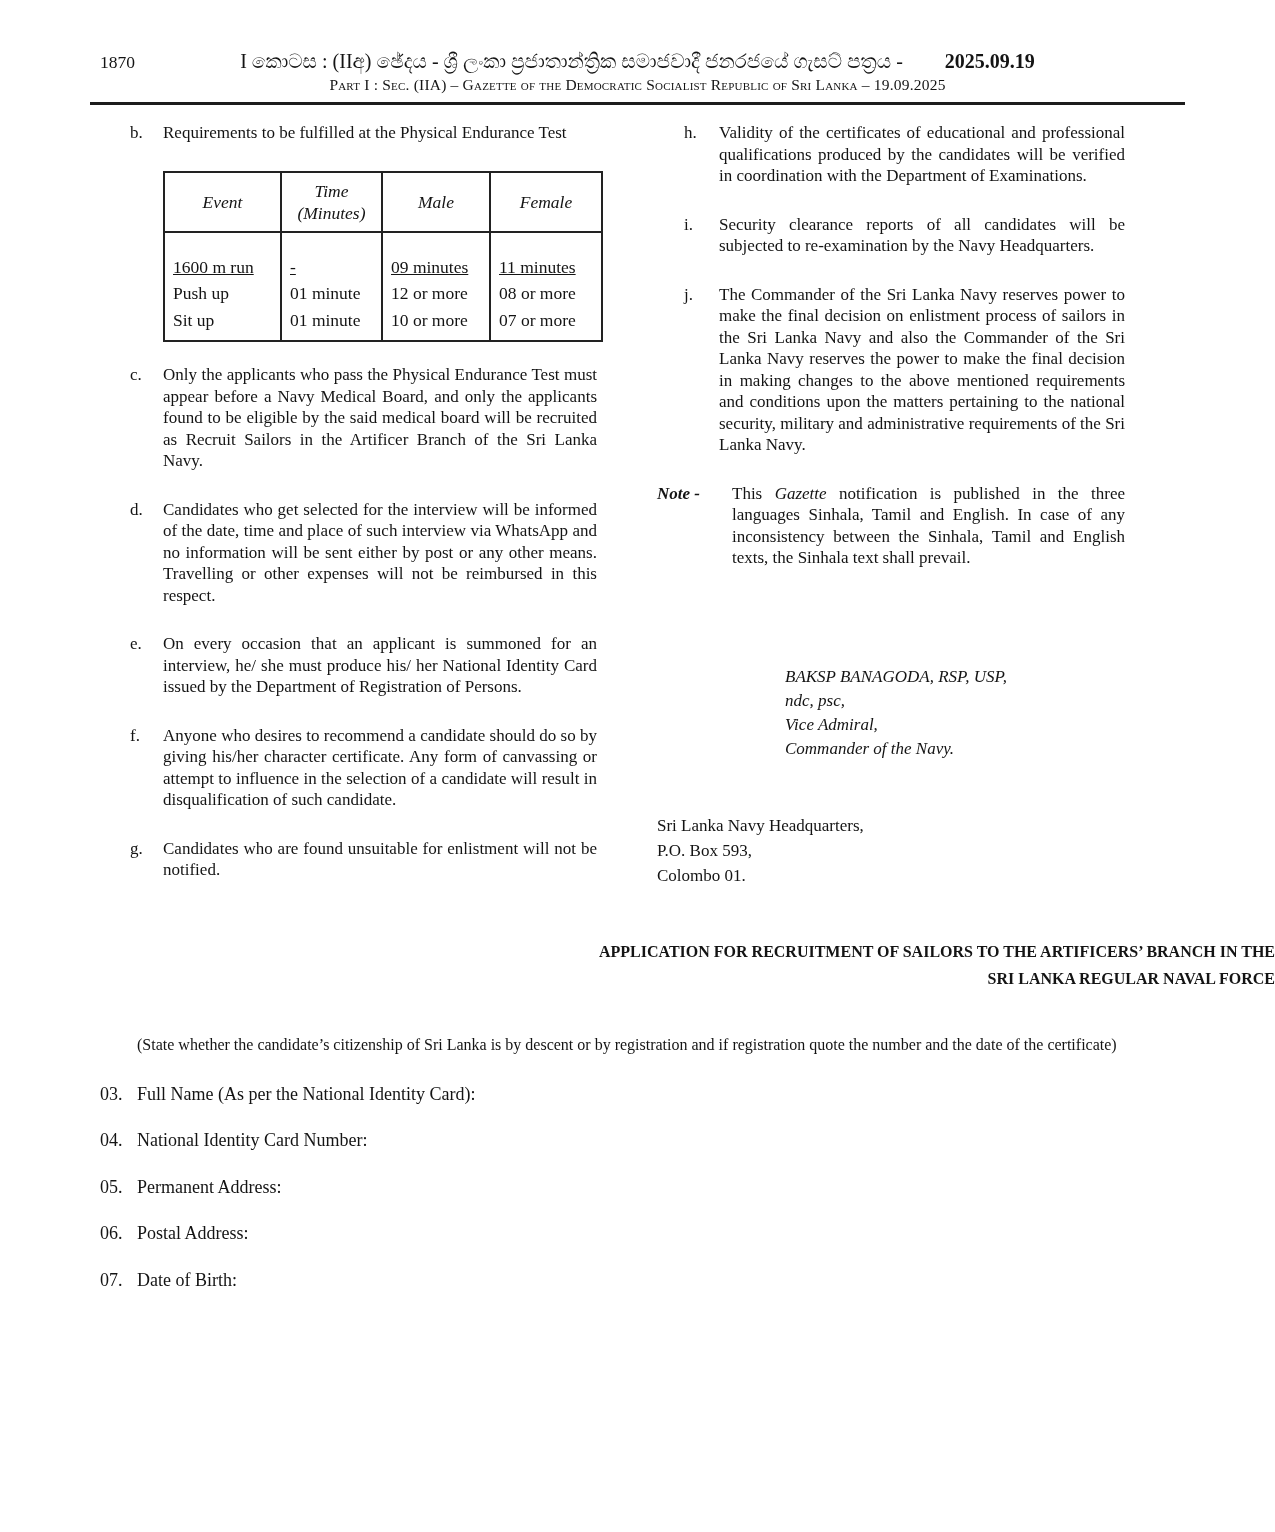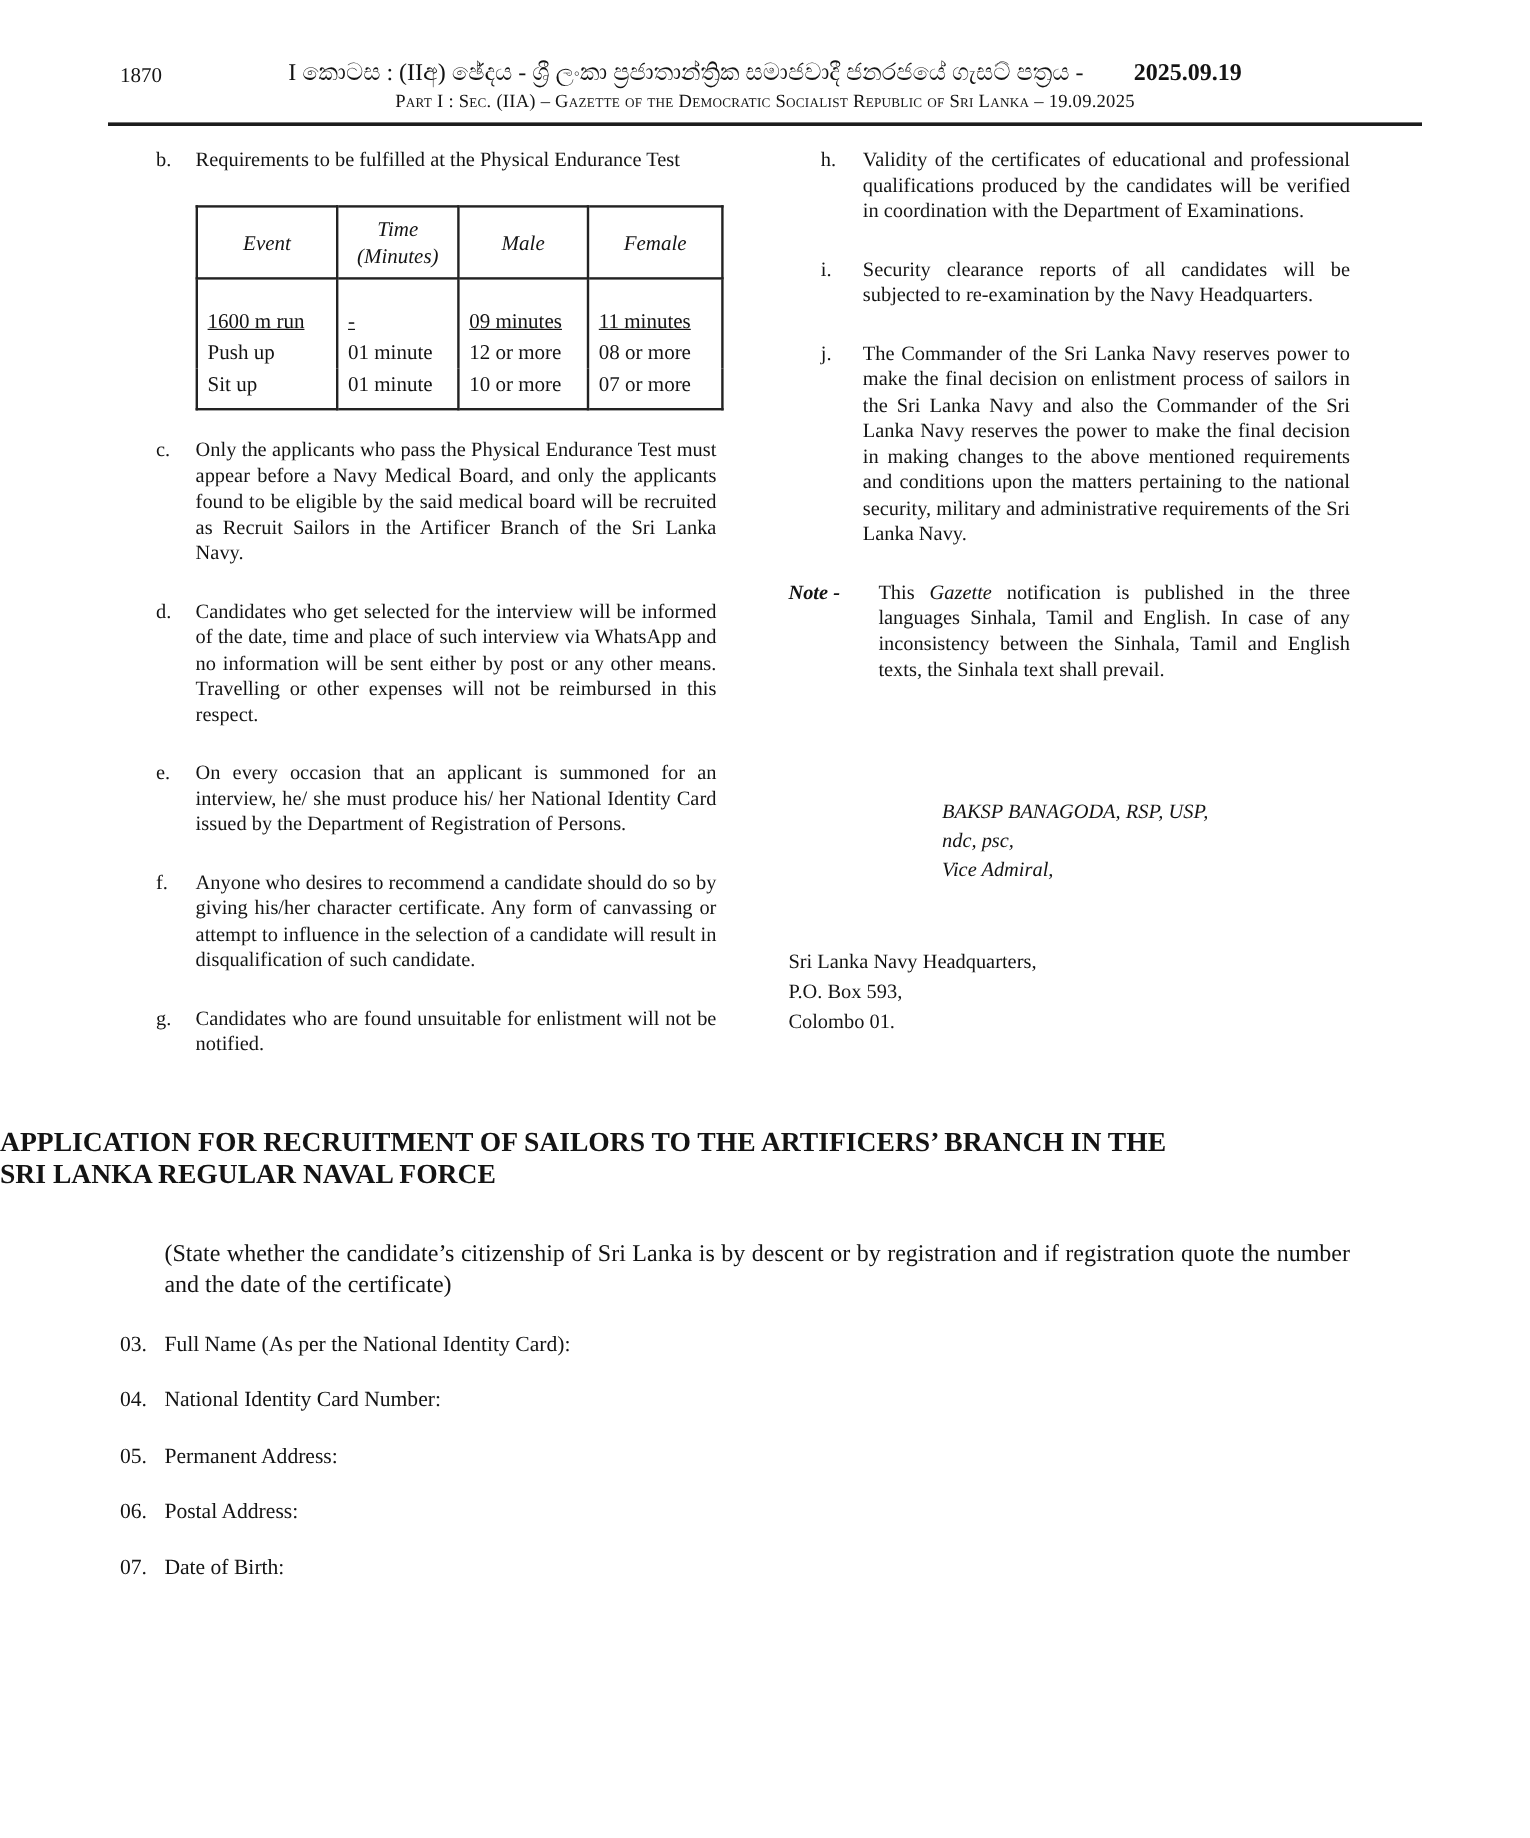--- a/index.html
+++ b/index.html
@@ -41,28 +41,28 @@
   table.pet td {
     border-left:2px solid #222; border-right:2px solid #222;
     padding:0 8px; line-height:26.5px; white-space:nowrap;
   }
   table.pet tr.first td { padding-top:21px;text-decoration:underline; }
   table.pet tr.last  td { padding-bottom:7px; border-bottom:2px solid #222; }
   
   .signature { width:340px; margin:96px 0 0 auto; line-height:24px;font-style:italic; }
   .address { margin-top:52px; line-height:25px; }
   
-  .app-title { margin-top:30px; text-align:left; font-weight:bold;
-               font-size:23px; line-height:27px; }
+  .app-title { margin-top:30px; text-align:right; font-weight:bold;
+               font-size:16px; line-height:27px; }
   
   .form { margin:40px 150px 0 100px; }
   .form-item { display:flex; margin-bottom:25px; font-size:18px; }
   .form-item .fnum { width:37px; flex:0 0 37px; }
   .form-item .flabel { flex:1; }
-  .form-note { margin:0 0 26px 37px; text-align:justify; line-height:26px; font-size:20px; }
+  .form-note { margin:0 0 26px 37px; text-align:justify; line-height:26px; font-size:16px; }
 </style>
 </head>
 <body>
 
 <div class="page-head">
   <div class="page-num">1870</div>
   <div class="head-sinhala"><span>I කොටස : (IIඅ) ඡේදය - ශ්‍රී ලංකා ප්‍රජාතාන්ත්‍රික සමාජවාදී ජනරජයේ ගැසට් පත්‍රය - </span><span class="gdate">2025.09.19</span></div>
   <div class="head-english">Part I : Sec. (IIA) – Gazette of the Democratic Socialist Republic of Sri Lanka – 19.09.2025</div>
   <div class="head-rule"></div>
 </div>
@@ -151,20 +151,21 @@
 
     <div class="clause note-clause">
       <span class="marker">Note -</span>
       <div class="ctext"><span>This </span><i>Gazette</i><span> notification is published in the three languages Sinhala, Tamil and English. In case of any inconsistency between the Sinhala, Tamil and English texts, the Sinhala text shall prevail.</span></div>
     </div>
 
     <div class="signature">
       <div>BAKSP BANAGODA, RSP, USP,</div>
       <div>ndc, psc,</div>
       <div>Vice Admiral,</div>
+      <div>Commander of the Navy.</div>
     </div>
 
     <div class="address">
       <div>Sri Lanka Navy Headquarters,</div>
       <div>P.O. Box 593,</div>
       <div>Colombo 01.</div>
     </div>
   </div>
 </div>
 

